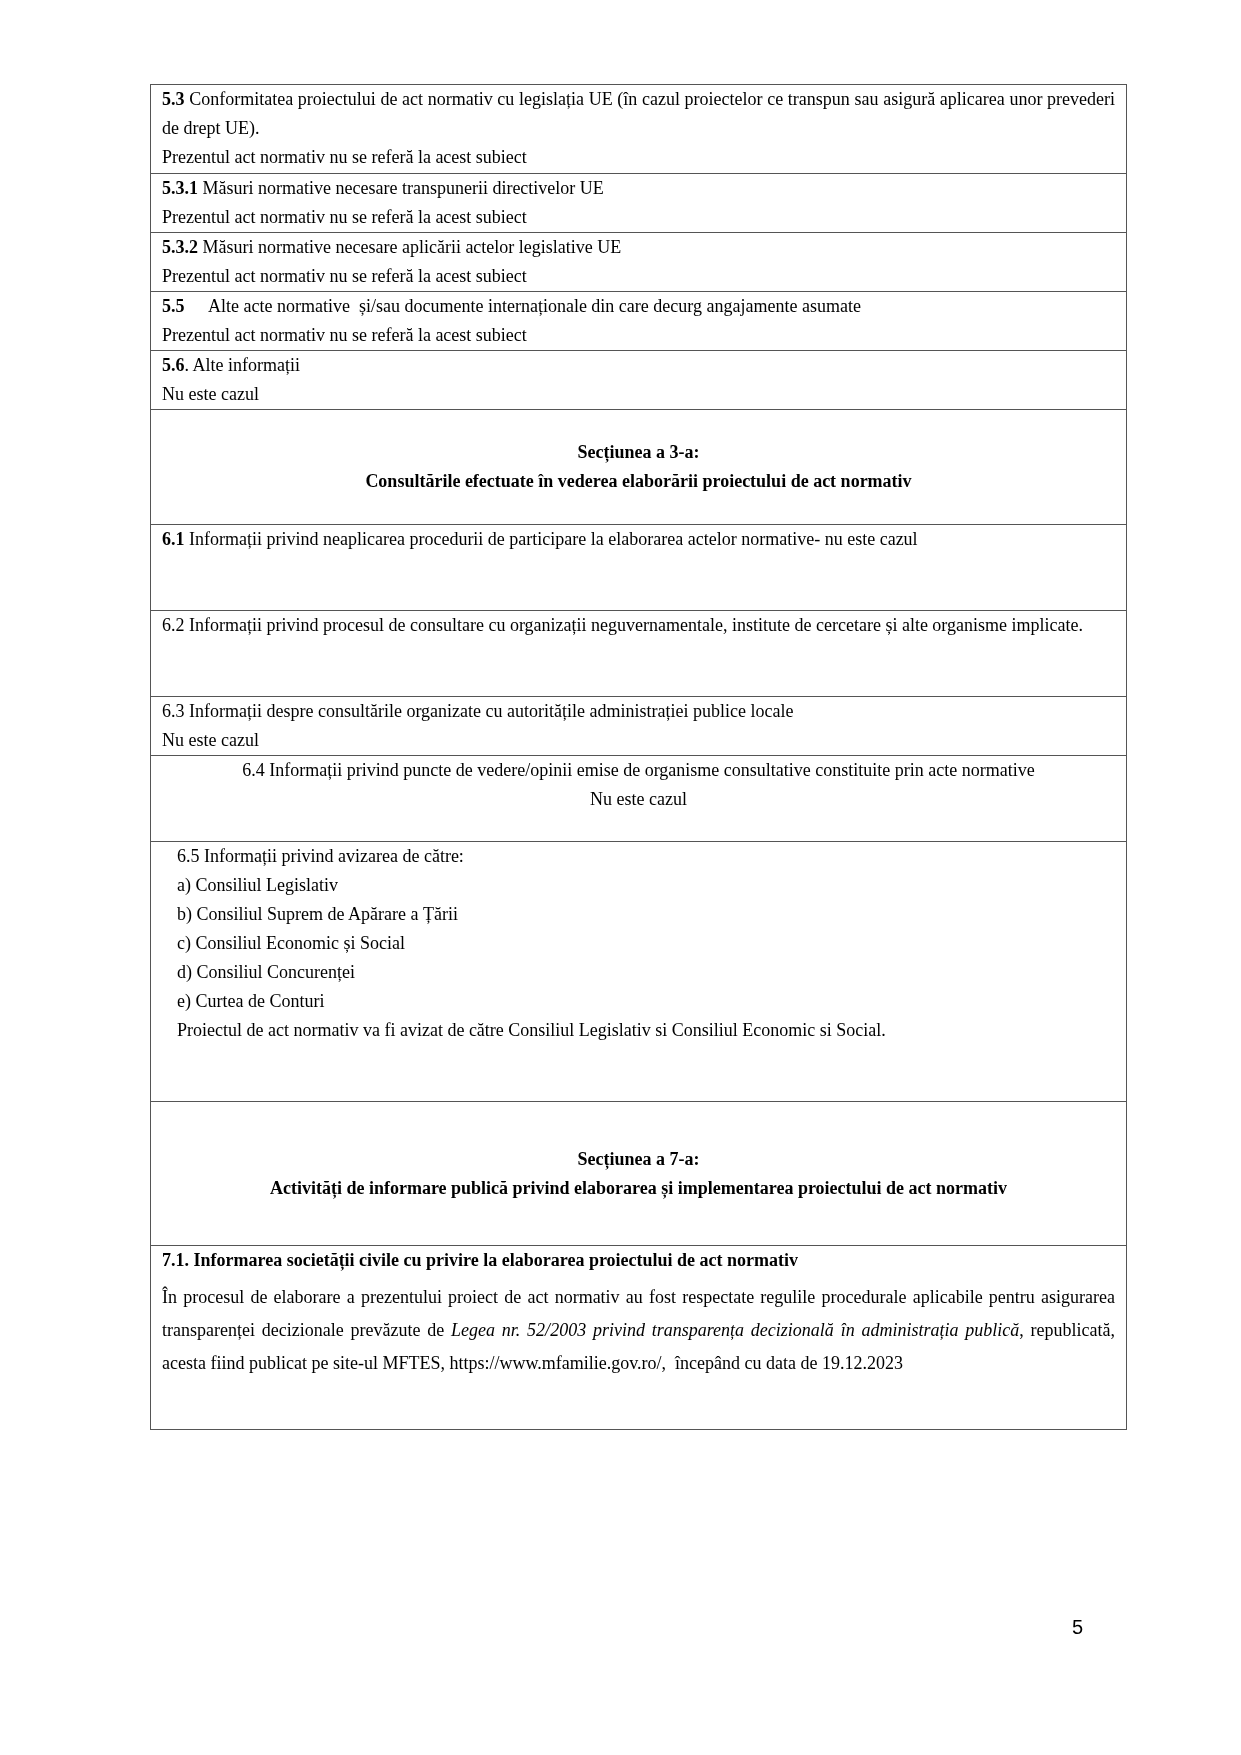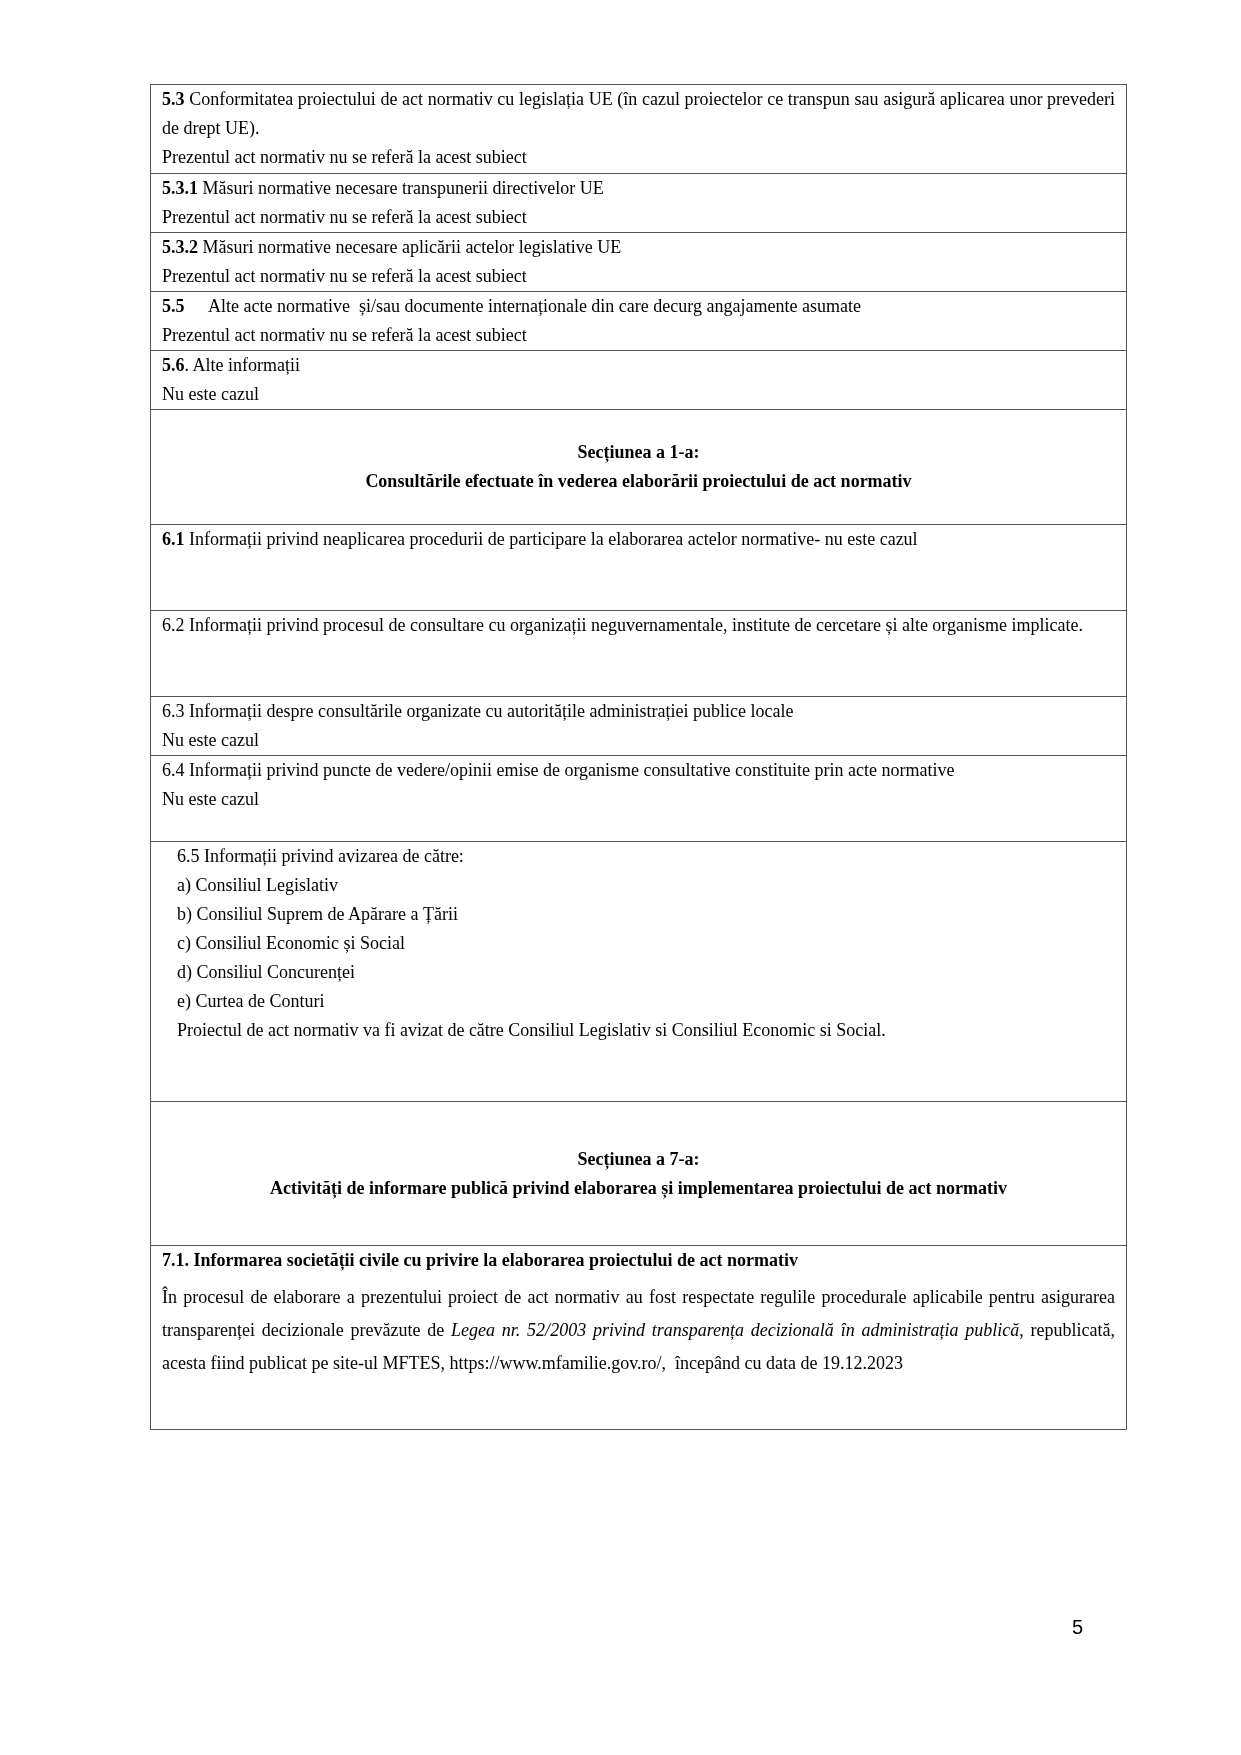--- a/index.html
+++ b/index.html
@@ -69,21 +69,21 @@
 
     <tr>
       <td style="height:56px;">
         <span class="line"><span class="b">5.6</span><span>. Alte informații</span></span>
         <span class="line">Nu este cazul</span>
       </td>
     </tr>
 
     <tr>
       <td style="height:114px; vertical-align:middle;">
-        <span class="line section-head">Secțiunea a 1-a:</span>
+        <span class="line section-head">Secțiunea a 3-a:</span>
         <span class="line section-head">Consultările efectuate în vederea elaborării proiectului de act normativ</span>
       </td>
     </tr>
 
     <tr>
       <td style="height:85px;">
         <span class="justify" style="display:block;"><span class="b">6.1</span><span> Informații privind neaplicarea procedurii de participare la elaborarea actelor normative- nu este cazul</span></span>
       </td>
     </tr>
 
@@ -94,21 +94,21 @@
     </tr>
 
     <tr>
       <td style="height:56px;">
         <span class="line">6.3 Informații despre consultările organizate cu autoritățile administrației publice locale</span>
         <span class="line">Nu este cazul</span>
       </td>
     </tr>
 
     <tr>
-      <td style="height:85px;">
+      <td style="height:85px;text-align:center;">
         <span class="line">6.4 Informații privind puncte de vedere/opinii emise de organisme consultative constituite prin acte normative</span>
         <span class="line">Nu este cazul</span>
       </td>
     </tr>
 
     <tr>
       <td style="height:259px;padding-left:26px;">
         <span class="line">6.5 Informații privind avizarea de către:</span>
         <span class="line">a) Consiliul Legislativ</span>
         <span class="line">b) Consiliul Suprem de Apărare a Țării</span>

